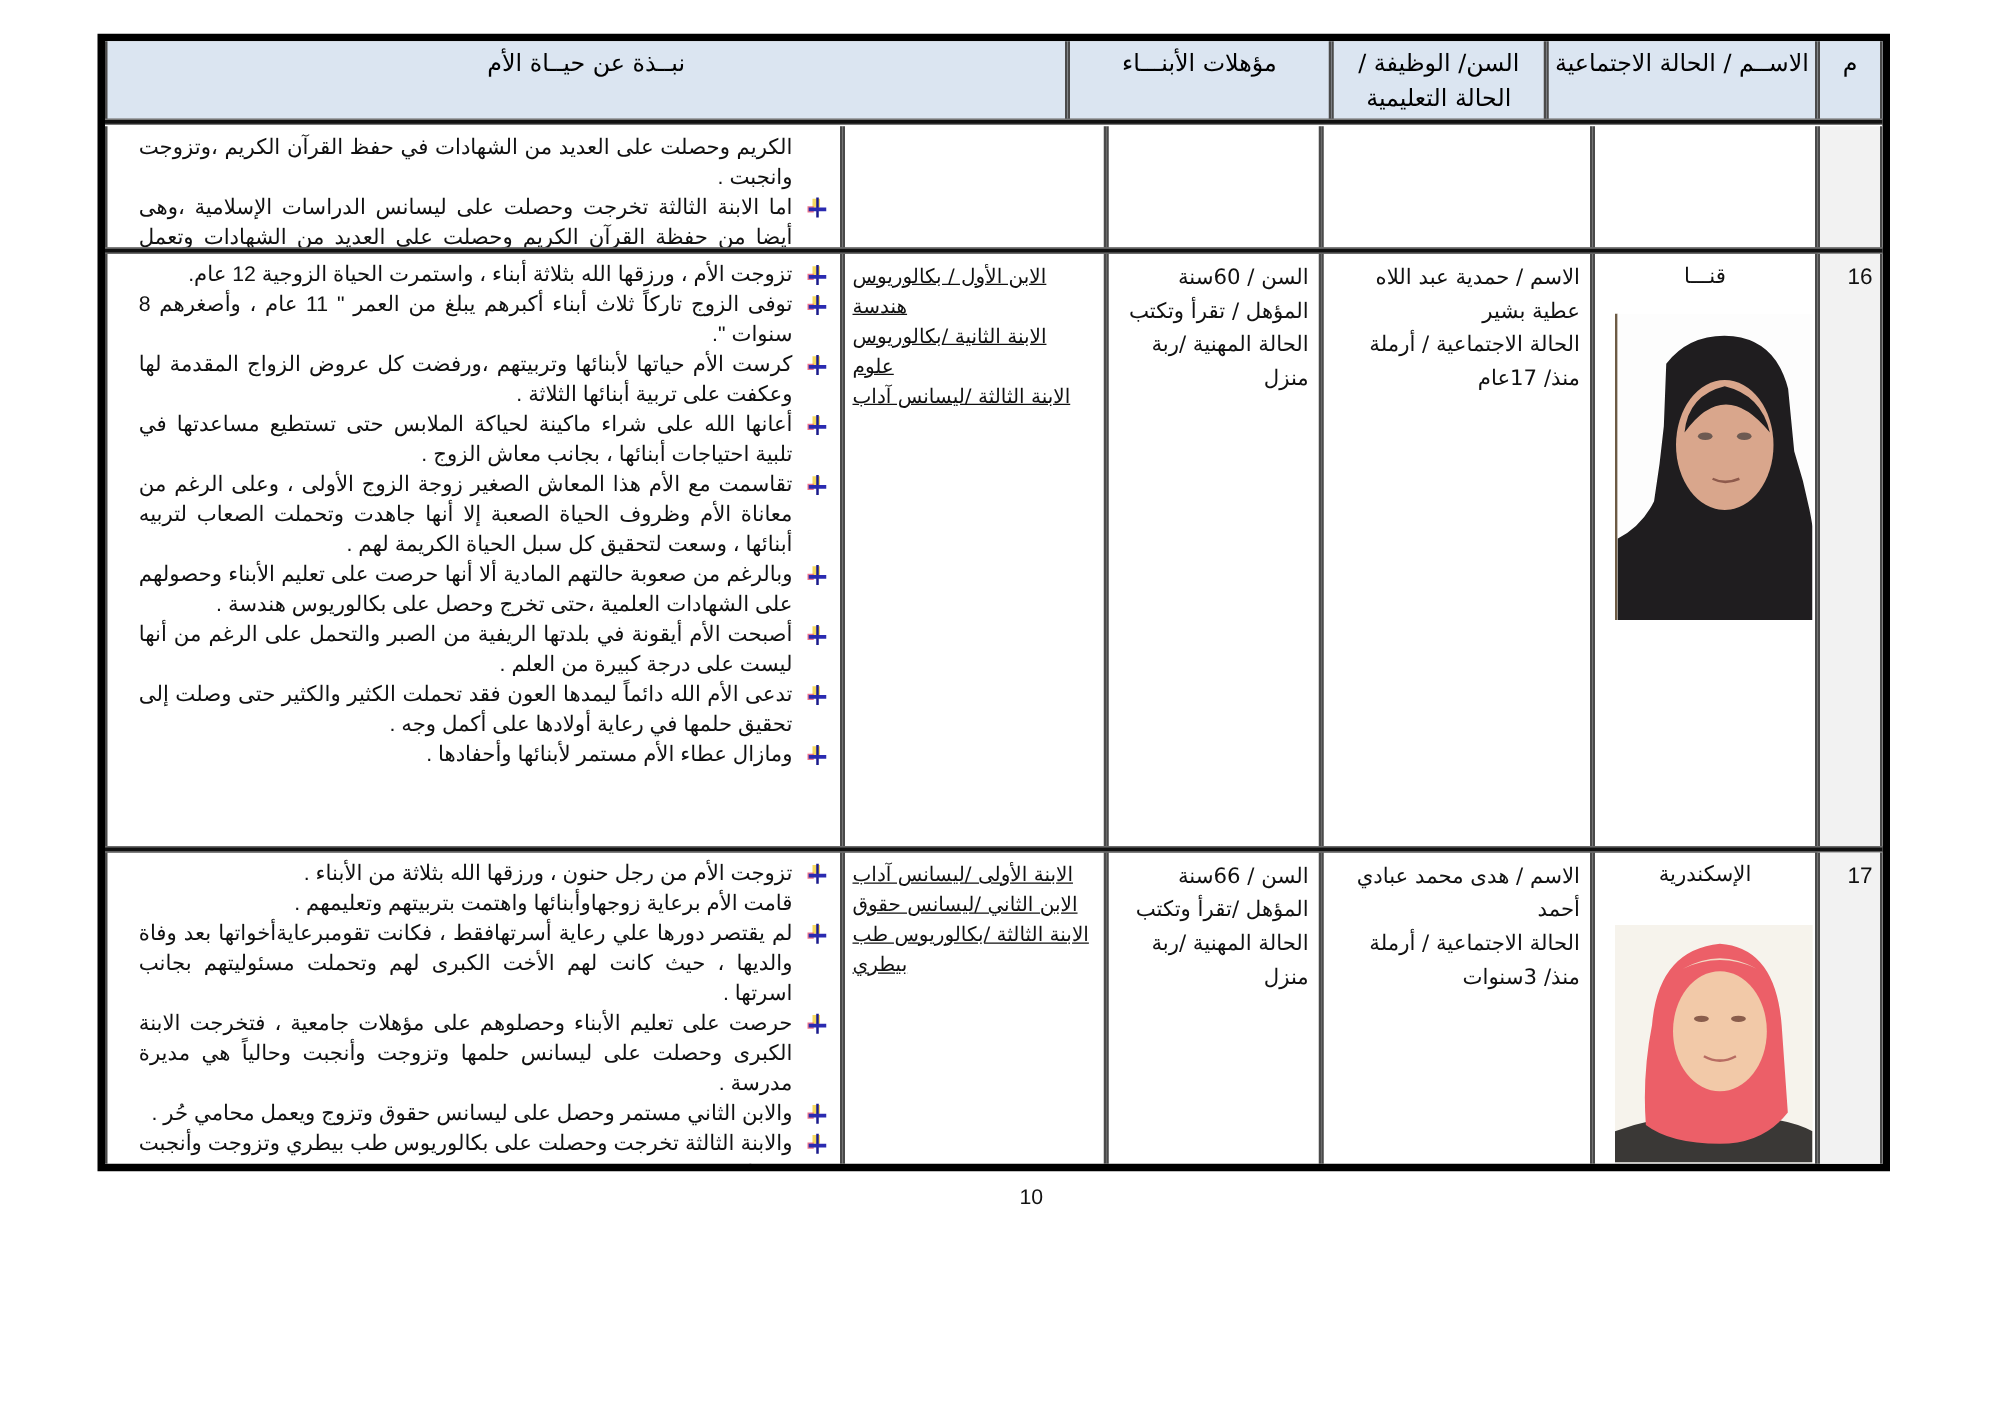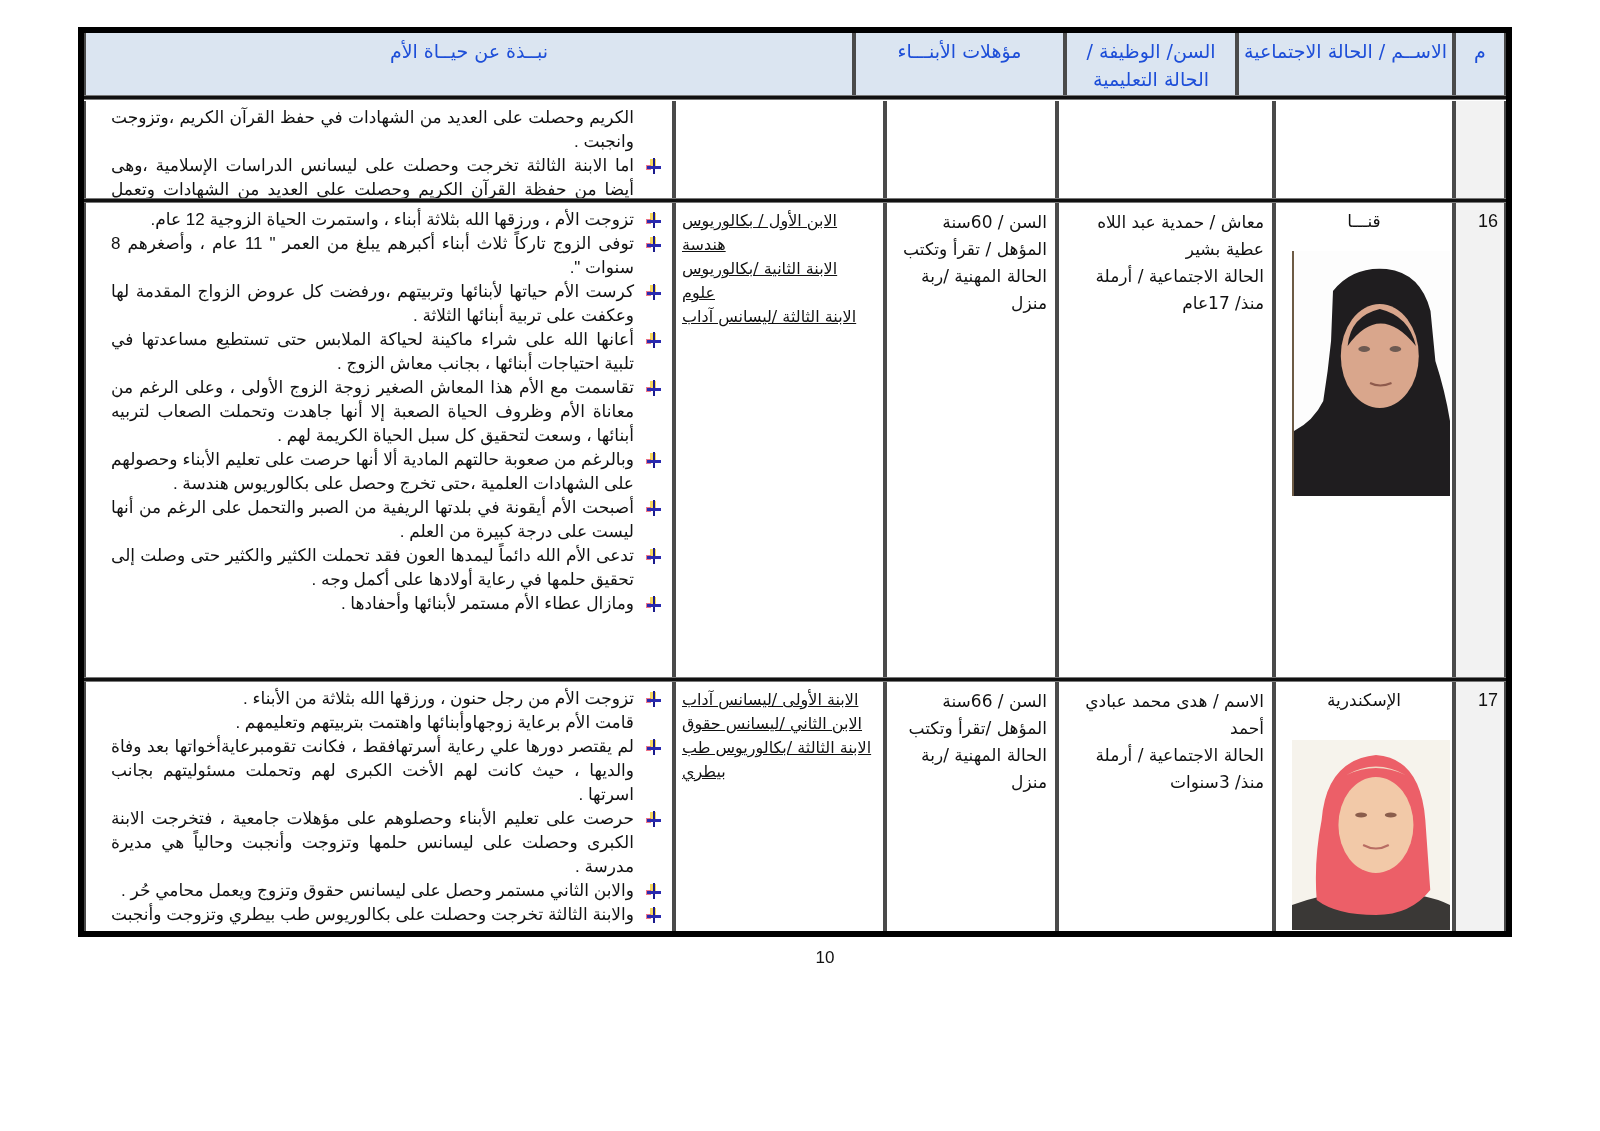--- a/index.html
+++ b/index.html
@@ -27,21 +27,21 @@
   .cell {
     box-sizing: border-box; border-left: 2px solid #4a4a4a; border-right: 2px solid #4a4a4a;
     height: 100%; direction: rtl; overflow: hidden; position: relative;
   }
   .c-num { width: 52px; background: #f2f2f2; }
   .c-gov { width: 180px; }
   .c-name { width: 217px; }
   .c-age { width: 172px; }
   .c-kids { width: 211px; }
   .c-life { flex: 1; }
-  .header .cell { background: #dbe5f1; text-align: center; font-size: 19px; line-height: 28px; padding-top: 4px; color: #1d4ed8; }
+  .header .cell { background: #dbe5f1; text-align: center; font-size: 19px; line-height: 28px; padding-top: 4px; color: #000000; }
   .header .c-num { background: #dbe5f1; }
   .num-text { font-family: "Liberation Sans", sans-serif; font-size: 18px; padding: 8px 6px 0 0; text-align: right; }
   .gov-text { font-size: 17px; text-align: center; padding-top: 8px; }
   .info-text { font-size: 17px; line-height: 27px; padding: 6px 8px 0 6px; text-align: right; }
   .kids-text { font-size: 16px; line-height: 24px; padding: 6px 8px 0 6px; text-align: left; text-decoration: underline; }
   .life {
     font-family: "Liberation Sans", sans-serif; font-size: 17px; line-height: 24px;
     padding: 5px 6px 0 25px; text-align: justify;
   }
   .life ul { list-style: none; margin: 0; padding: 0; }
@@ -125,21 +125,21 @@
             <ellipse cx="88" cy="105" rx="40" ry="52" fill="#d9a68c"></ellipse>
             <path d="M55 95 Q88 50 125 95 Q118 65 88 58 Q58 65 55 95 Z" fill="#1f1d1f"></path>
             <ellipse cx="72" cy="98" rx="6" ry="3" fill="#6d5a52"></ellipse>
             <ellipse cx="104" cy="98" rx="6" ry="3" fill="#6d5a52"></ellipse>
             <path d="M78 132 Q88 137 100 132" stroke="#8e5a4c" stroke-width="2" fill="none"></path>
           </svg>
         </div>
       </div>
       <div class="cell c-name">
         <div class="info-text">
-          <div>معاش / حمدية عبد اللاه عطية بشير</div>
+          <div>الاسم / حمدية عبد اللاه عطية بشير</div>
           <div>الحالة الاجتماعية / أرملة</div>
           <div>منذ/ 17عام</div>
         </div>
       </div>
       <div class="cell c-age">
         <div class="info-text">
           <div>السن / 60سنة</div>
           <div>المؤهل / تقرأ وتكتب</div>
           <div>الحالة المهنية /ربة منزل</div>
         </div>

